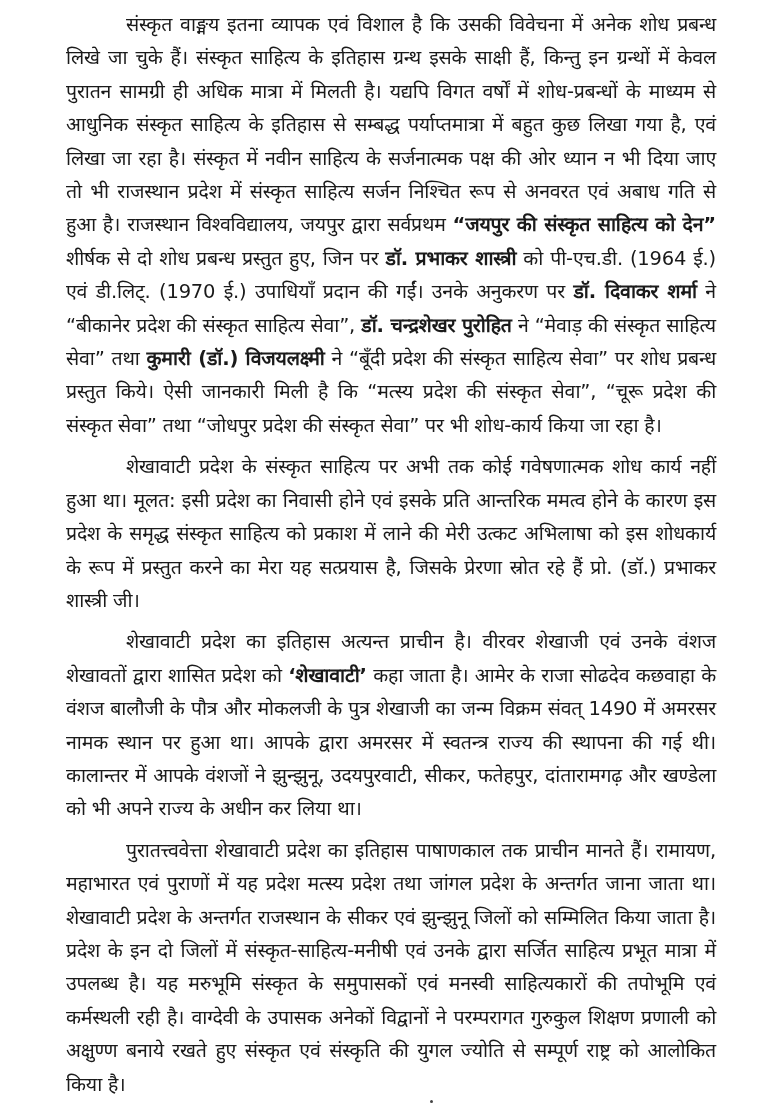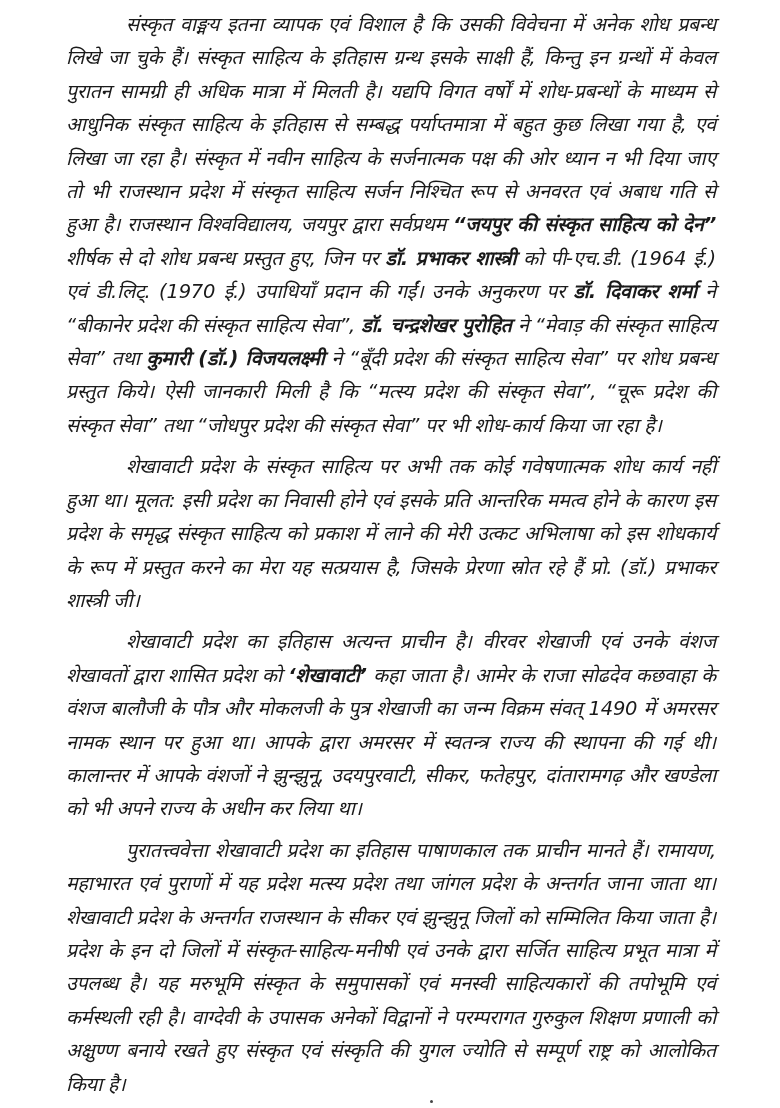--- a/index.html
+++ b/index.html
@@ -21,21 +21,20 @@
       top: 8px;
       width: 650px;
     }
     .para {
       margin: 0 0 8px 0;
       font-size: 19.5px;
       line-height: 33.4px;
       text-align: justify;
       text-indent: 60px;
       letter-spacing: -0.2px;
-      font-style: italic;
     }
     .bold {
       font-weight: bold;
     }
     .page-mark {
       position: absolute;
       left: 430px;
       top: 1100px;
       width: 3px;
       height: 3px;

